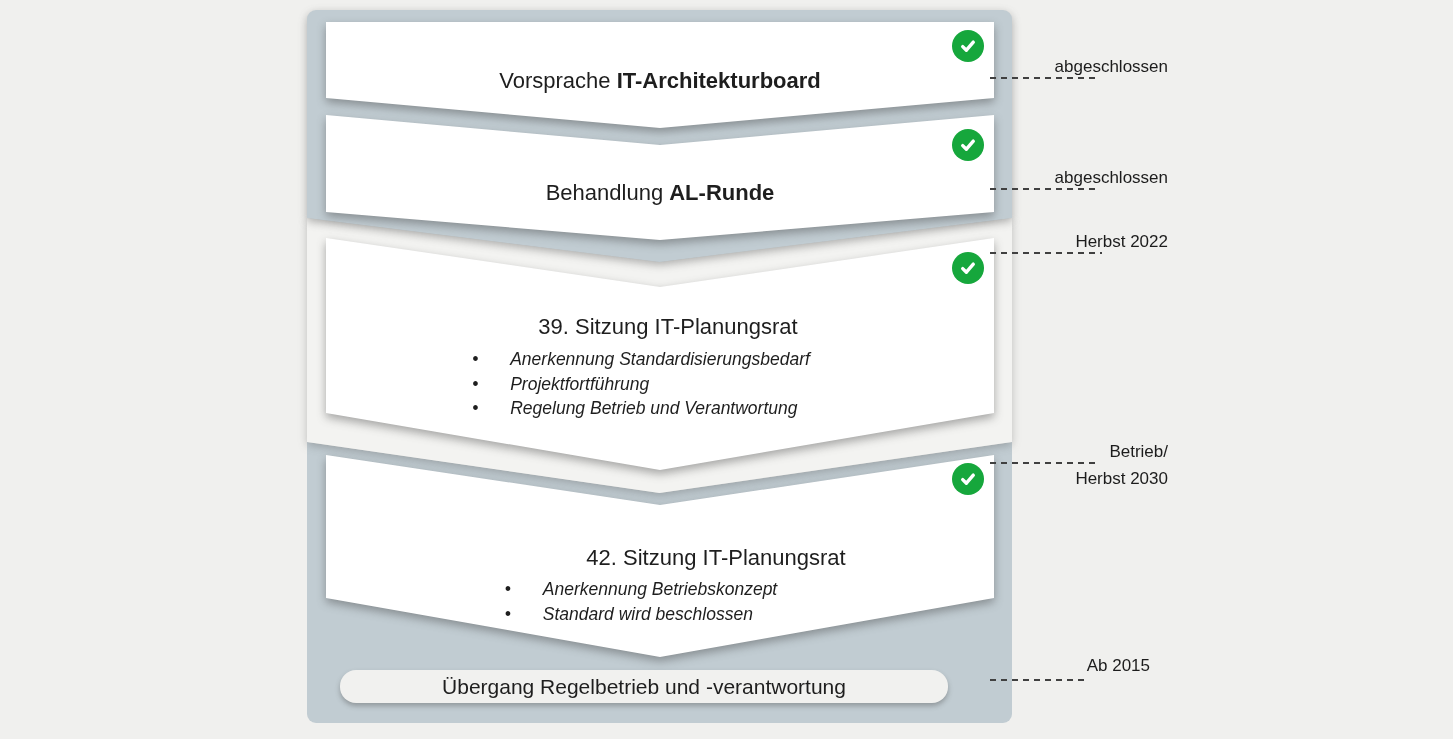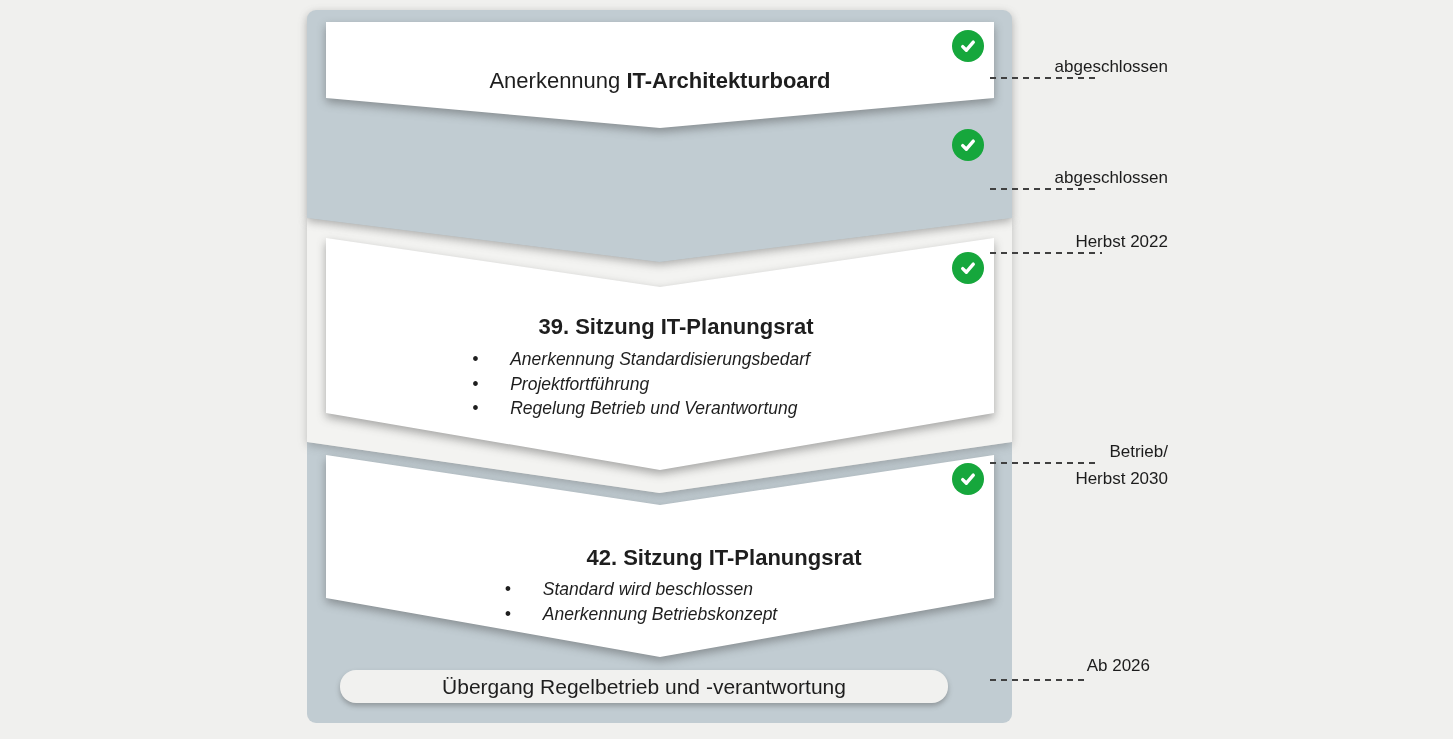--- a/index.html
+++ b/index.html
@@ -51,22 +51,22 @@
   .b3{clip-path:polygon(0 0,50% 49px,100% 0,100% 175px,50% 232px,0 175px);}
   .b4-wrap{top:445px;height:202px;}
   .b4{clip-path:polygon(0 0,50% 50px,100% 0,100% 143px,50% 202px,0 143px);}
 
   
   .banner-line{position:absolute;left:0;width:100%;text-align:center;
     font-size:22px;line-height:26px;color:#1e1e1e;}
   .banner-line b{font-weight:bold;}
   .b1 .banner-line{top:46px;}
   .b2 .banner-line{top:65px;}
-  .banner-title{position:absolute;left:16px;width:100%;text-align:center;
-    font-size:22px;line-height:26px;font-weight:bold;color:#1e1e1e;}
+  .banner-title{position:absolute;left:8px;width:100%;text-align:center;
+    font-size:22px;line-height:26px;font-weight:normal;color:#1e1e1e;}
   .b3 .banner-title{top:76px;}
   .b4 .banner-title{top:90px;padding-left:48px;}
   .bullets-holder{position:absolute;left:0;width:100%;text-align:center;}
   .b3 .bullets-holder{top:109px;}
   .b4 .bullets-holder{top:122px;}
   .bullets{display:inline-block;text-align:left;margin:0;padding:0;list-style:none;font-style:italic;}
   .bullets li{
     position:relative;font-size:17.5px;color:#1e1e1e;white-space:nowrap;
   }
   .b3 .bullets li{line-height:24.6px;}
@@ -124,45 +124,50 @@
     </div>
     <div class="shadow panel-mid-wrap">
       <div class="shape panel-mid"></div>
     </div>
     <div class="shadow panel-top-wrap">
       <div class="shape panel-top"></div>
     </div>
 
     <div class="shadow banner-wrap b1-wrap">
       <div class="shape banner b1">
-        <div class="banner-line"><span>Anerkennung </span><b>IT-Architekturboard</b></div>
-      </div>
-    </div>
-
+        <div class="banner-line"><span>Vorsprache </span><b>IT-Architekturboard</b></div>
+      </div>
+    </div>
+
+    <div class="shadow banner-wrap b2-wrap">
+      <div class="shape banner b2">
+        <div class="banner-line"><span>Behandlung </span><b>AL-Runde</b></div>
+      </div>
+    </div>
 
     <div class="shadow banner-wrap b3-wrap">
       <div class="shape banner b3">
         <div class="banner-title">39. Sitzung IT-Planungsrat</div>
         <div class="bullets-holder">
           <ul class="bullets">
             <li>Anerkennung Standardisierungsbedarf</li>
             <li>Projektfortführung</li>
             <li>Regelung Betrieb und Verantwortung</li>
           </ul>
         </div>
       </div>
     </div>
 
     <div class="shadow banner-wrap b4-wrap">
       <div class="shape banner b4">
         <div class="banner-title">42. Sitzung IT-Planungsrat</div>
         <div class="bullets-holder">
           <ul class="bullets">
+            <li>Anerkennung Betriebskonzept</li>
             <li>Standard wird beschlossen</li>
-            <li>Anerkennung Betriebskonzept</li>
           </ul>
         </div>
       </div>
     </div>
 
   </div>
 
   <div class="check check-1">
     <svg viewBox="0 0 32 32">
         <path d="M9.5 16.8 L14 21.2 L22.5 11.3" fill="none" stroke="#ffffff" stroke-width="4.2" stroke-linecap="round" stroke-linejoin="round"></path>
@@ -192,15 +197,15 @@
   <div class="dash dash-4"></div>
   <div class="dash dash-5"></div>
 
   <div class="annotation ann-1">abgeschlossen</div>
   <div class="annotation ann-2">abgeschlossen</div>
   <div class="annotation ann-3">Herbst 2022</div>
   <div class="annotation ann-4">
     <span>Betrieb/</span><br>
     <span>Herbst 2030</span>
   </div>
-  <div class="annotation ann-5">Ab 2026</div>
+  <div class="annotation ann-5">Ab 2015</div>
 
 </div>
 
 </body></html>

